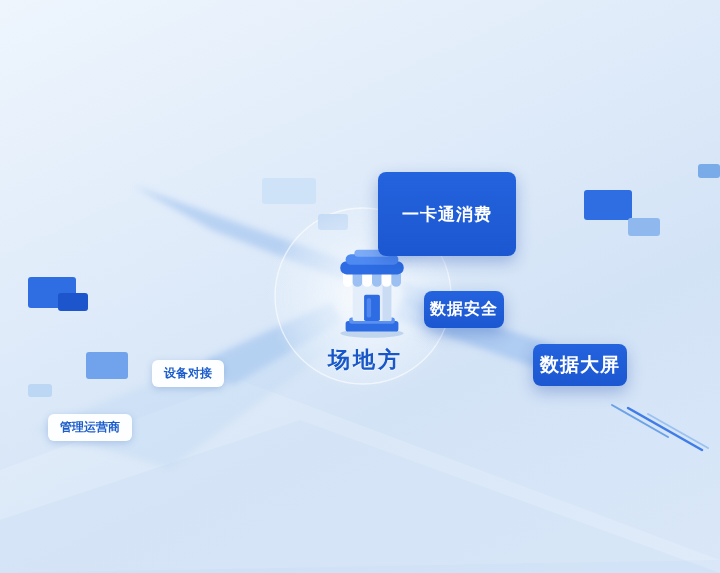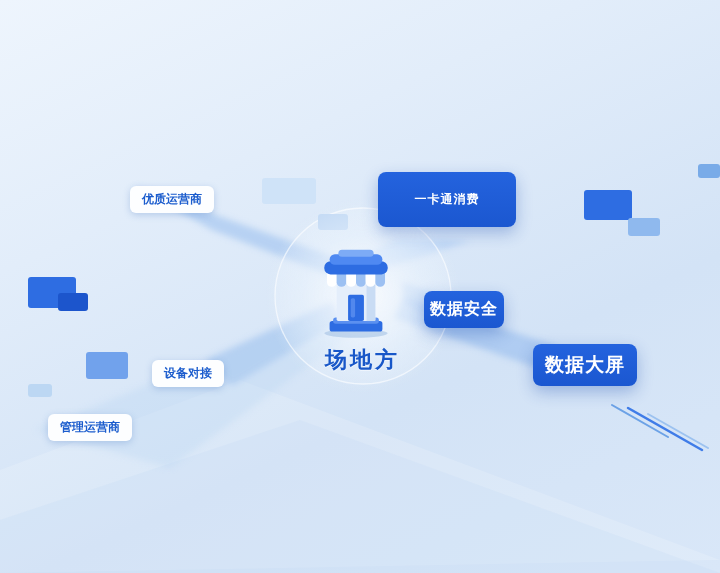--- a/index.html
+++ b/index.html
@@ -16,22 +16,22 @@
   .bg-art{
     position:absolute;left:0;top:0;width:720px;height:573px;
     pointer-events:none;
   }
   .glow{
     position:absolute;left:266px;top:199px;width:194px;height:194px;
     border-radius:50%;
     background:radial-gradient(circle,rgba(255,255,255,0.80) 0%,rgba(235,244,253,0.45) 45%,rgba(225,238,252,0) 72%);
   }
   .center{
-    position:absolute;left:300px;top:245px;width:100px;
-    text-align:right;
+    position:absolute;left:328px;top:245px;width:100px;
+    text-align:left;
   }
   .center-label{
     margin-top:2px;
     font-size:22px;font-weight:bold;color:#1857c8;letter-spacing:3px;
     text-shadow:0 1px 0 rgba(255,255,255,0.6);
     white-space:nowrap;
   }
   .node{
     position:absolute;
     display:flex;align-items:center;justify-content:center;
@@ -47,24 +47,24 @@
     box-shadow:0 2px 7px rgba(70,115,190,0.28);
   }
   .node.primary{
     background:linear-gradient(180deg,#2463de 0%,#1b57d0 100%);
     color:#ffffff;
     border-radius:8px;
     box-shadow:0 6px 16px rgba(25,75,175,0.32);
     letter-spacing:1px;
   }
   .n-premium{left:130px;top:186px;}
-  .n-card{left:378px;top:172px;width:138px;height:55px;font-size:12px;border-radius:10px;}
+  .n-card{left:378px;top:172px;width:138px;height:84px;font-size:17px;border-radius:10px;}
   .n-finance{left:201px;top:258px;width:104px;height:42px;font-size:19px;}
   .n-security{left:424px;top:291px;width:80px;height:37px;font-size:16px;}
-  .n-screen{left:533px;top:344px;width:104px;height:42px;font-size:19px;}
+  .n-screen{left:533px;top:344px;width:94px;height:42px;font-size:19px;}
   .n-device{left:152px;top:360px;}
   .n-manage{left:48px;top:414px;}
 </style>
 </head>
 <body>
 
 <div class="stage">
 
   <svg class="bg-art" viewBox="0 0 720 573">
     <defs>
@@ -135,20 +135,19 @@
         <path d="M72,30 h11 v12 a5.5,5 0 0 1 -11,0 z" fill="#9cc0f2"></path>
       </g>
 
       <rect x="14" y="18" width="72" height="15" rx="7" fill="#2d6ce2"></rect>
       <rect x="20" y="10" width="60" height="12" rx="6" fill="#4f89f2"></rect>
       <rect x="30" y="5" width="40" height="8" rx="4" fill="#7dabf6"></rect>
     </svg>
     <div class="center-label">场地方</div>
   </div>
 
-  <div class="node pill n-premium">优质运营商</div>
   <div class="node primary n-card">一卡通消费</div>
   <div class="node primary n-security">数据安全</div>
   <div class="node primary n-screen">数据大屏</div>
   <div class="node pill n-manage">管理运营商</div>
   <div class="node pill n-device">设备对接</div>
 
 </div>
 
 </body></html>

